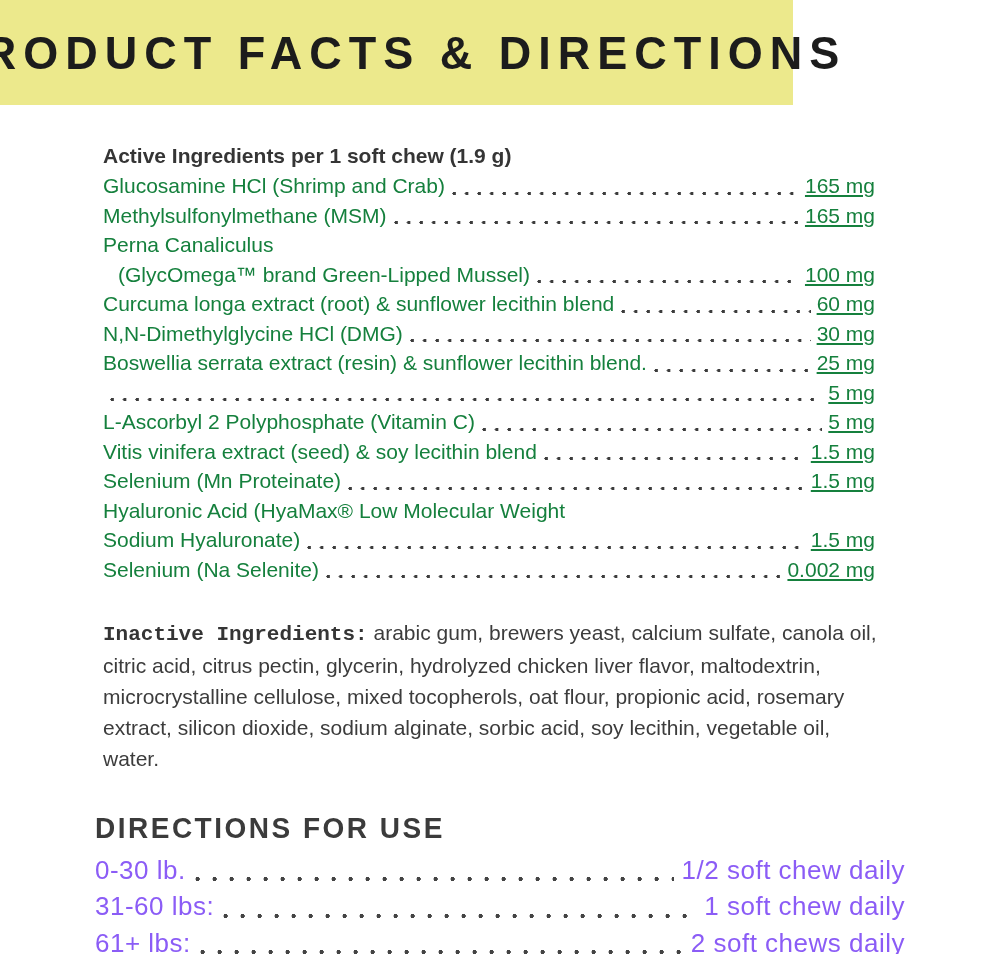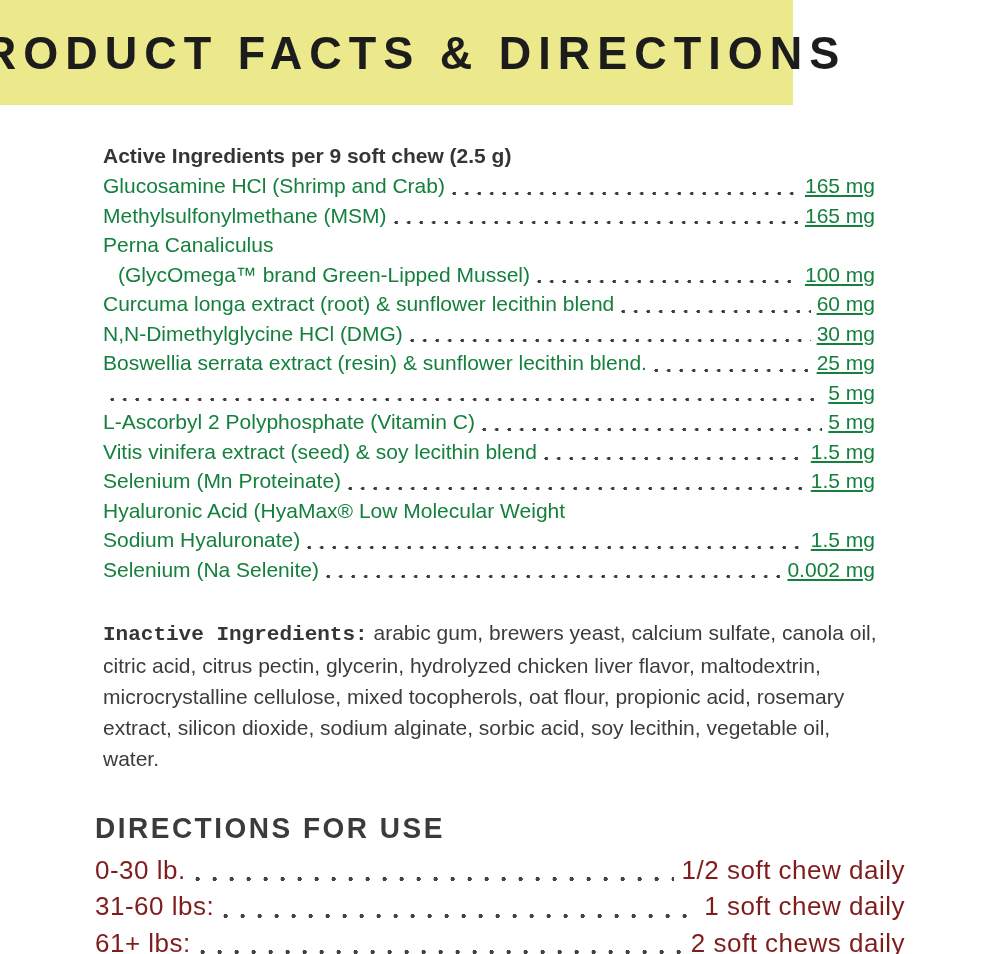--- a/index.html
+++ b/index.html
@@ -86,41 +86,41 @@
     color: #3b3b3b;
     margin-bottom: 7px;
     transform: scaleY(1.03);
     transform-origin: left top;
   }
   .dir-row {
     display: flex;
     align-items: baseline;
     font-size: 26px;
     line-height: 36.3px;
-    color: #7f1d1d;
+    color: #8b5cf6;
     letter-spacing: 0.5px;
   }
   .dir-row .range, .dir-row .dose { white-space: nowrap; }
   .dir-row .leader {
     height: 6px;
     margin: 0 8px 6px 9px;
     background-image: radial-gradient(circle at 2.6px 3px, #434343 1.9px, transparent 2.3px);
     background-size: 17px 6px;
     background-repeat: repeat-x;
   }
 </style>
 </head>
 <body>
 
 <header class="band" style="background: rgb(236, 233, 140);">
   <div class="band-title" style="color: rgb(28, 28, 28);">PRODUCT FACTS &amp; DIRECTIONS</div>
 </header>
 
 <section class="active-block">
-  <div class="active-heading">Active Ingredients per 9 soft chew (2.5 g)</div>
+  <div class="active-heading">Active Ingredients per 1 soft chew (1.9 g)</div>
   <div id="active-rows">
       <div class="ing-row">
         <span class="name">Glucosamine HCl (Shrimp and Crab)</span>
         <span class="leader"></span>
         <span class="amount">165 mg</span>
       </div>
       <div class="ing-row">
         <span class="name">Methylsulfonylmethane (MSM)</span>
         <span class="leader"></span>
         <span class="amount">165 mg</span>

